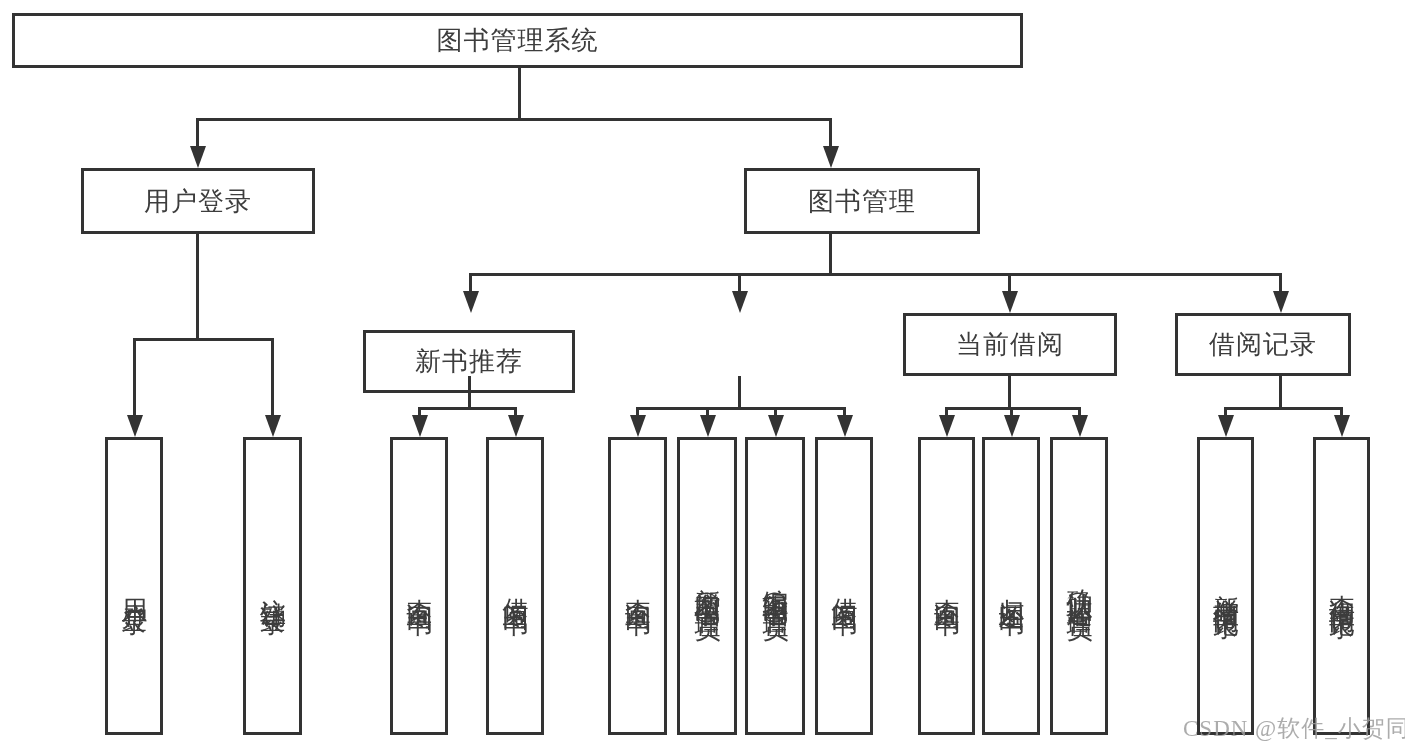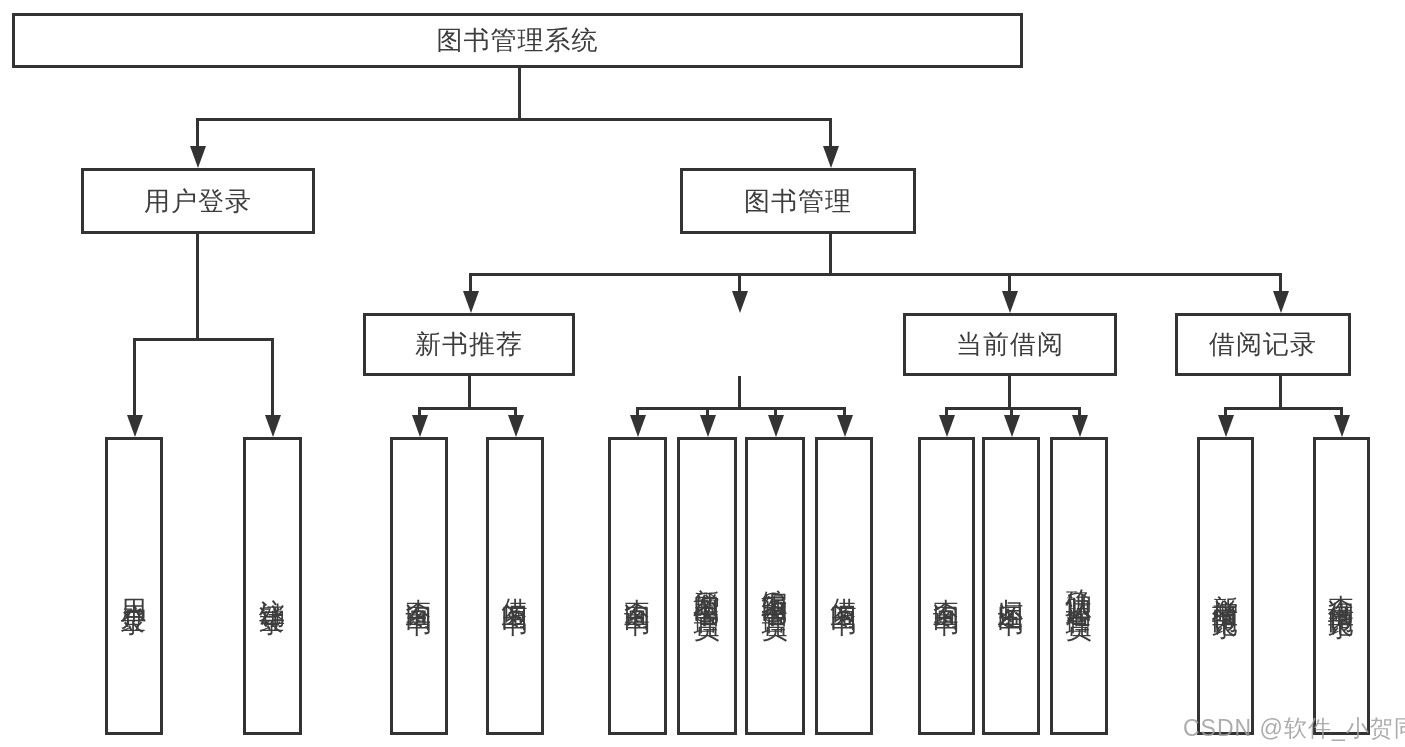--- a/index.html
+++ b/index.html
@@ -1,18 +1,18 @@
 <!DOCTYPE html>
 <html><head>
 <meta charset="utf-8">
 <style>
   html,body{margin:0;padding:0;background:#ffffff;}
   #stage{
     position:relative;width:1405px;height:747px;background:#ffffff;overflow:hidden;
-    font-family:Liberation Sans, sans-serif;
+    font-family:Liberation Serif, serif;
   }
   .box{
     position:absolute;box-sizing:border-box;border:3px solid #333333;background:#ffffff;
     display:flex;align-items:center;justify-content:center;
     font-size:26px;color:#3d3d3d;letter-spacing:1px;white-space:nowrap;
   }
   .vbox{
     position:absolute;box-sizing:border-box;border:3px solid #333333;background:#ffffff;
     top:437px;height:298px;
     display:flex;align-items:center;justify-content:center;
@@ -38,35 +38,35 @@
 <div id="stage">
 
   <div class="box" style="left:12px;top:13px;width:1011px;height:55px;">图书管理系统</div>
 
   <div class="vline" style="left:518px;top:68px;height:50px;"></div>
   <div class="hline" style="left:196px;top:118px;width:636px;"></div>
   <div class="arrow" style="left:196px;top:118px;height:28px;"></div>
   <div class="arrow" style="left:829px;top:118px;height:28px;"></div>
 
   <div class="box" style="left:81px;top:168px;width:234px;height:66px;">用户登录</div>
-  <div class="box" style="left:680px;top:168px;width:236px;height:66px;">图书管理</div>
+  <div class="box" style="left:744px;top:168px;width:236px;height:66px;">图书管理</div>
 
   <div class="vline" style="left:196px;top:234px;height:104px;"></div>
   <div class="hline" style="left:133px;top:338px;width:141px;"></div>
   <div class="arrow" style="left:133px;top:338px;height:77px;"></div>
   <div class="arrow" style="left:271px;top:338px;height:77px;"></div>
 
   <div class="vline" style="left:829px;top:234px;height:39px;"></div>
   <div class="hline" style="left:469px;top:273px;width:813px;"></div>
   <div class="arrow" style="left:469px;top:273px;height:18px;"></div>
   <div class="arrow" style="left:738px;top:273px;height:18px;"></div>
   <div class="arrow" style="left:1008px;top:273px;height:18px;"></div>
   <div class="arrow" style="left:1279px;top:273px;height:18px;"></div>
 
-  <div class="box" style="left:363px;top:313px;width:212px;height:63px;">新书推荐</div>
+  <div class="box" style="left:363px;top:330px;width:212px;height:63px;">新书推荐</div>
   <div class="box" style="left:903px;top:313px;width:214px;height:63px;">当前借阅</div>
   <div class="box" style="left:1175px;top:313px;width:176px;height:63px;">借阅记录</div>
 
   <div class="vline" style="left:468px;top:376px;height:31px;"></div>
   <div class="hline" style="left:418px;top:407px;width:99px;"></div>
   <div class="arrow" style="left:418px;top:407px;height:8px;"></div>
   <div class="arrow" style="left:514px;top:407px;height:8px;"></div>
 
   <div class="vline" style="left:738px;top:376px;height:31px;"></div>
   <div class="hline" style="left:636px;top:407px;width:210px;"></div>

